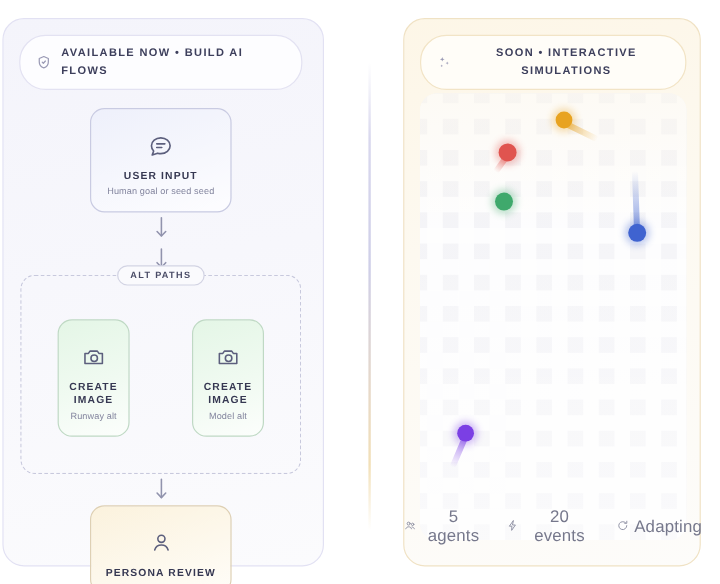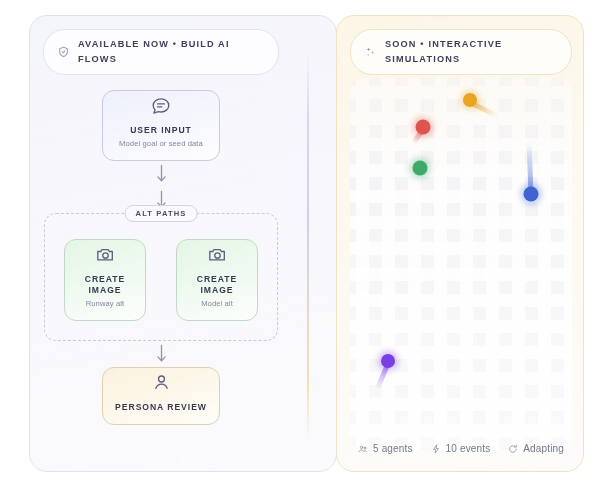--- a/index.html
+++ b/index.html
@@ -12,22 +12,22 @@
   .stage {
     position: relative;
     width: 600px; height: 487px;
     display: flex;
     align-items: stretch;
   }
 
   
   .left-panel {
     position: absolute;
-    left: 29px; top: 15px;
-    width: 308px; height: 457px;
+    left: 2px; top: 15px;
+    width: 268px; height: 457px;
     border: 1px solid #e2e1f3;
     border-radius: 18px;
     background: linear-gradient(170deg, #f4f4fb 0%, #f7f7fc 45%, #fbfbfd 100%);
   }
   .badge {
     position: absolute;
     left: 13px; top: 13px;
     width: 236px;
     min-height: 40px;
     border: 1px solid #e3e2f2;
@@ -53,21 +53,21 @@
   .flow {
     position: absolute;
     left: 0; top: 74px;
     width: 262px;
   }
   .node {
     width: 118px;
     margin: 0 auto;
     border-radius: 12px;
     border: 1px solid #cfd0e2;
-    padding: 4px 6px 12px;
+    padding: 20px 6px 12px;
     text-align: center;
     background: #ffffff;
   }
   .node.violet {
     background: linear-gradient(160deg, #eef0fb 0%, #f6f7fd 55%, #fdfdff 100%);
     border-color: #c9cbe2;
   }
   .node.teal {
     background: linear-gradient(160deg, #e9f3fb 0%, #f2f8fc 50%, #fcfdfe 100%);
     border-color: #c3d4df;
@@ -126,30 +126,31 @@
     border: 1px solid #d2d3e3;
     border-radius: 10px;
     padding: 3px 10px;
     font-size: 7.6px;
     font-weight: bold;
     letter-spacing: 1.1px;
     color: #4a4c67;
     white-space: nowrap;
     text-transform: uppercase;
   }
-  .alt-group .node { margin: 5px; width: 96px; }
+  .alt-group .node { margin: 16px; width: 96px; }
 
   
   .right-panel {
     position: absolute;
     left: 336px; top: 15px;
     width: 248px; height: 457px;
     border: 1px solid #f0e2c4;
     border-radius: 18px;
     background: linear-gradient(165deg, #fdf6e7 0%, #fdf9f0 38%, #fdfcfa 100%);
+    text-align: center;
   }
   .badge.amber-badge {
     width: 222px;
     border-color: #f2e4c6;
     background: #fffdf8;
   }
   .canvas {
     position: absolute;
     left: 13px; top: 62px;
     width: 222px; height: 372px;
@@ -194,21 +195,21 @@
     width: 248px;
     display: flex;
     align-items: center;
     justify-content: center;
     gap: 18px;
   }
   .stat {
     display: flex;
     align-items: center;
     gap: 5px;
-    font-size: 10px;
+    font-size: 14px;
     color: #76788c;
     letter-spacing: 0.15px;
   }
   .stat svg { display: block; color: #8d8fa2; }
 
   .divider {
     position: absolute;
     left: 307px; top: 52px;
     width: 1.6px; height: 390px;
     border-radius: 2px;
@@ -241,21 +242,21 @@
     <div class="flow">
 
       <div class="node violet">
         <div class="node-ico">
           <svg width="22" height="22" viewBox="0 0 24 24" fill="none" stroke="currentColor" stroke-width="1.5" stroke-linecap="round" stroke-linejoin="round">
             <path d="M20.5 11.4c0 4-3.8 7.2-8.5 7.2-1 0-2-.15-2.9-.43L4.2 19.8l1.3-3.6C4.1 14.9 3.5 13.2 3.5 11.4c0-4 3.8-7.2 8.5-7.2s8.5 3.2 8.5 7.2z"></path>
             <path d="M8.3 9.7h7.4M8.3 13h4.6"></path>
           </svg>
         </div>
         <div class="node-title">USER INPUT</div>
-        <div class="node-sub">Model goal or seed data</div>
+        <div class="node-sub">Human goal or seed seed</div>
       </div>
 
       <div class="arrow">
         <svg width="11" height="20" viewBox="0 0 11 20" fill="none" stroke="currentColor" stroke-width="1.3" stroke-linecap="round" stroke-linejoin="round">
           <path d="M5.5 1.5v15"></path>
             <path d="M1.9 12.9l3.6 3.8 3.6-3.8"></path>
         </svg>
       </div>
 
 
@@ -365,21 +366,21 @@
           </svg>
         </span>
         <span>5 agents</span>
       </div>
       <div class="stat">
         <span>
           <svg width="10" height="10" viewBox="0 0 24 24" fill="none" stroke="currentColor" stroke-width="1.9" stroke-linecap="round" stroke-linejoin="round">
             <path d="M13.5 2.5L6 13.2h5l-.5 8.3L18 10.8h-5z"></path>
           </svg>
         </span>
-        <span>10 events</span>
+        <span>20 events</span>
       </div>
       <div class="stat">
         <span>
           <svg width="10" height="10" viewBox="0 0 24 24" fill="none" stroke="currentColor" stroke-width="1.9" stroke-linecap="round" stroke-linejoin="round">
             <path d="M20 12a8 8 0 1 1-2.6-5.9"></path>
             <path d="M20 3.2v4.2h-4.2"></path>
           </svg>
         </span>
         <span>Adapting</span>
       </div>

